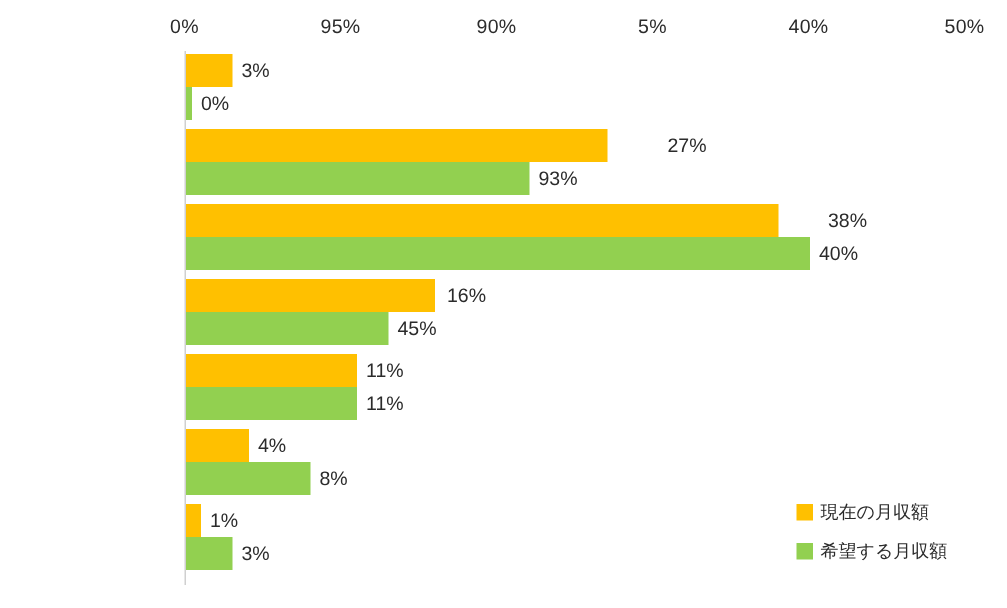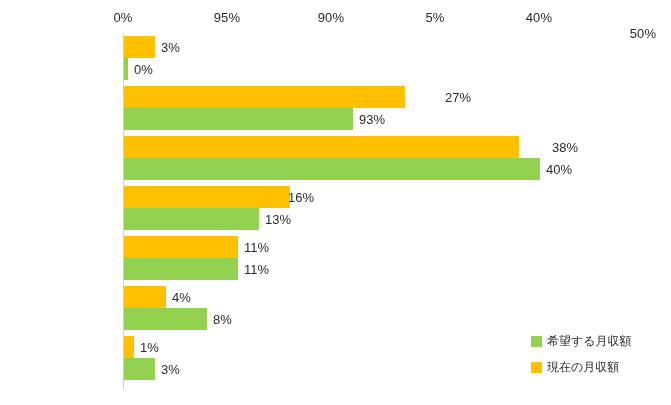--- a/index.html
+++ b/index.html
@@ -114,21 +114,21 @@
 <body>
 
 <div id="chart-root">
 
   <div class="x-axis">
     <span class="x-tick-label" style="left:123px;">0%</span>
     <span class="x-tick-label" style="left:227px;">95%</span>
     <span class="x-tick-label" style="left:331px;">90%</span>
     <span class="x-tick-label" style="left:435px;">5%</span>
     <span class="x-tick-label" style="left:539px;">40%</span>
-    <span class="x-tick-label" style="left:643px;margin-top:16px;">50%</span>
+    <span class="x-tick-label" style="left:643px;">50%</span>
   </div>
 
   <div class="plot">
     <div class="axis-line"></div>
 
     <div class="cat-group" style="top:2px;">
 
       <div class="bar-row" style="top:0px;">
         <div class="bar current" style="width:31px;"></div>
         <span class="bar-value" style="left:31px;">3%</span>
@@ -160,25 +160,25 @@
       <div class="bar-row" style="top:22px;">
         <div class="bar desired" style="width:416px;"></div>
         <span class="bar-value" style="left:416px;">40%</span>
       </div>
     </div>
 
     <div class="cat-group" style="top:152px;">
 
       <div class="bar-row" style="top:0px;">
         <div class="bar current" style="width:166px;"></div>
-        <span class="bar-value" style="left:158px;">16%</span>
+        <span class="bar-value" style="left:168px;">16%</span>
       </div>
       <div class="bar-row" style="top:22px;">
         <div class="bar desired" style="width:135px;"></div>
-        <span class="bar-value" style="left:135px;">13%</span>
+        <span class="bar-value" style="left:135px;">45%</span>
       </div>
     </div>
 
     <div class="cat-group" style="top:202px;padding-left:48px;">
 
       <div class="bar-row" style="top:0px;">
         <div class="bar current" style="width:114px;"></div>
         <span class="bar-value" style="left:114px;">11%</span>
       </div>
       <div class="bar-row" style="top:22px;">
@@ -206,23 +206,23 @@
         <span class="bar-value" style="left:10px;">1%</span>
       </div>
       <div class="bar-row" style="top:22px;">
         <div class="bar desired" style="width:31px;"></div>
         <span class="bar-value" style="left:31px;">3%</span>
       </div>
     </div>
   </div>
 
   <div class="legend">
+    <div class="legend-item">
+      <span class="legend-swatch current"></span>
+      <span class="legend-label">現在の月収額</span>
+    </div>
     <div class="legend-item">
       <span class="legend-swatch desired"></span>
       <span class="legend-label">希望する月収額</span>
     </div>
-    <div class="legend-item">
-      <span class="legend-swatch current"></span>
-      <span class="legend-label">現在の月収額</span>
-    </div>
   </div>
 
 </div>
 
 </body></html>

